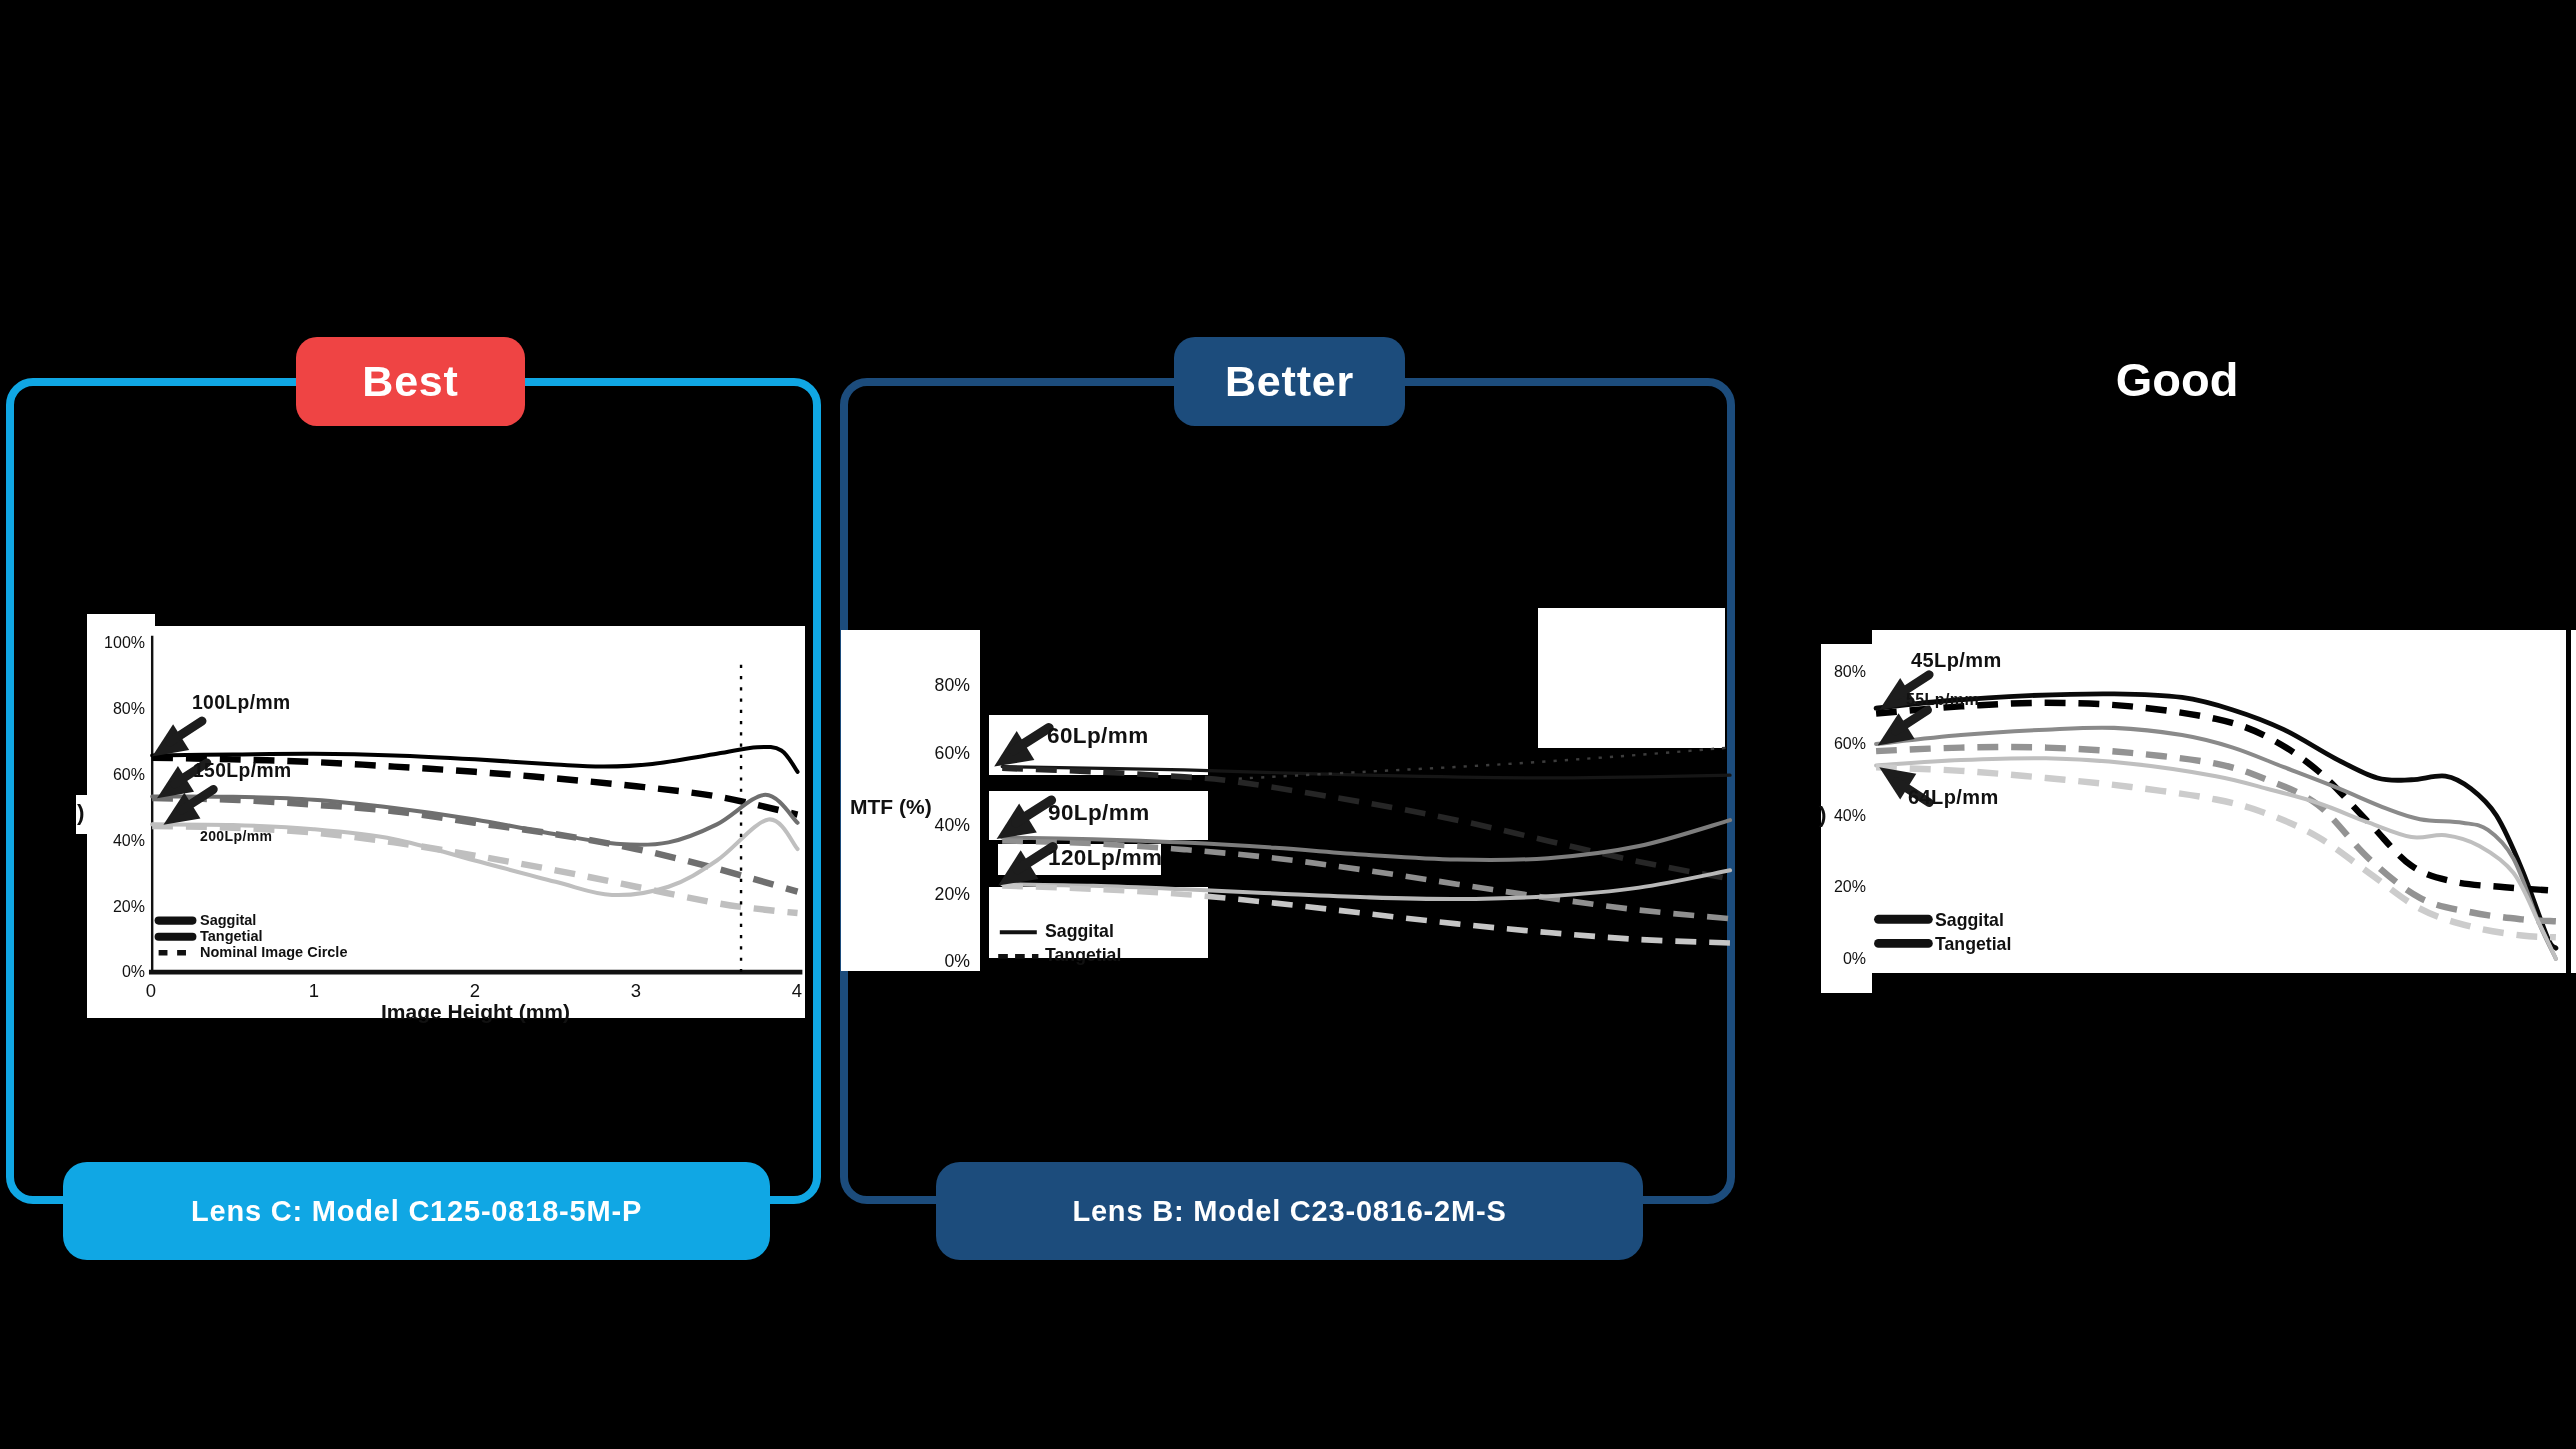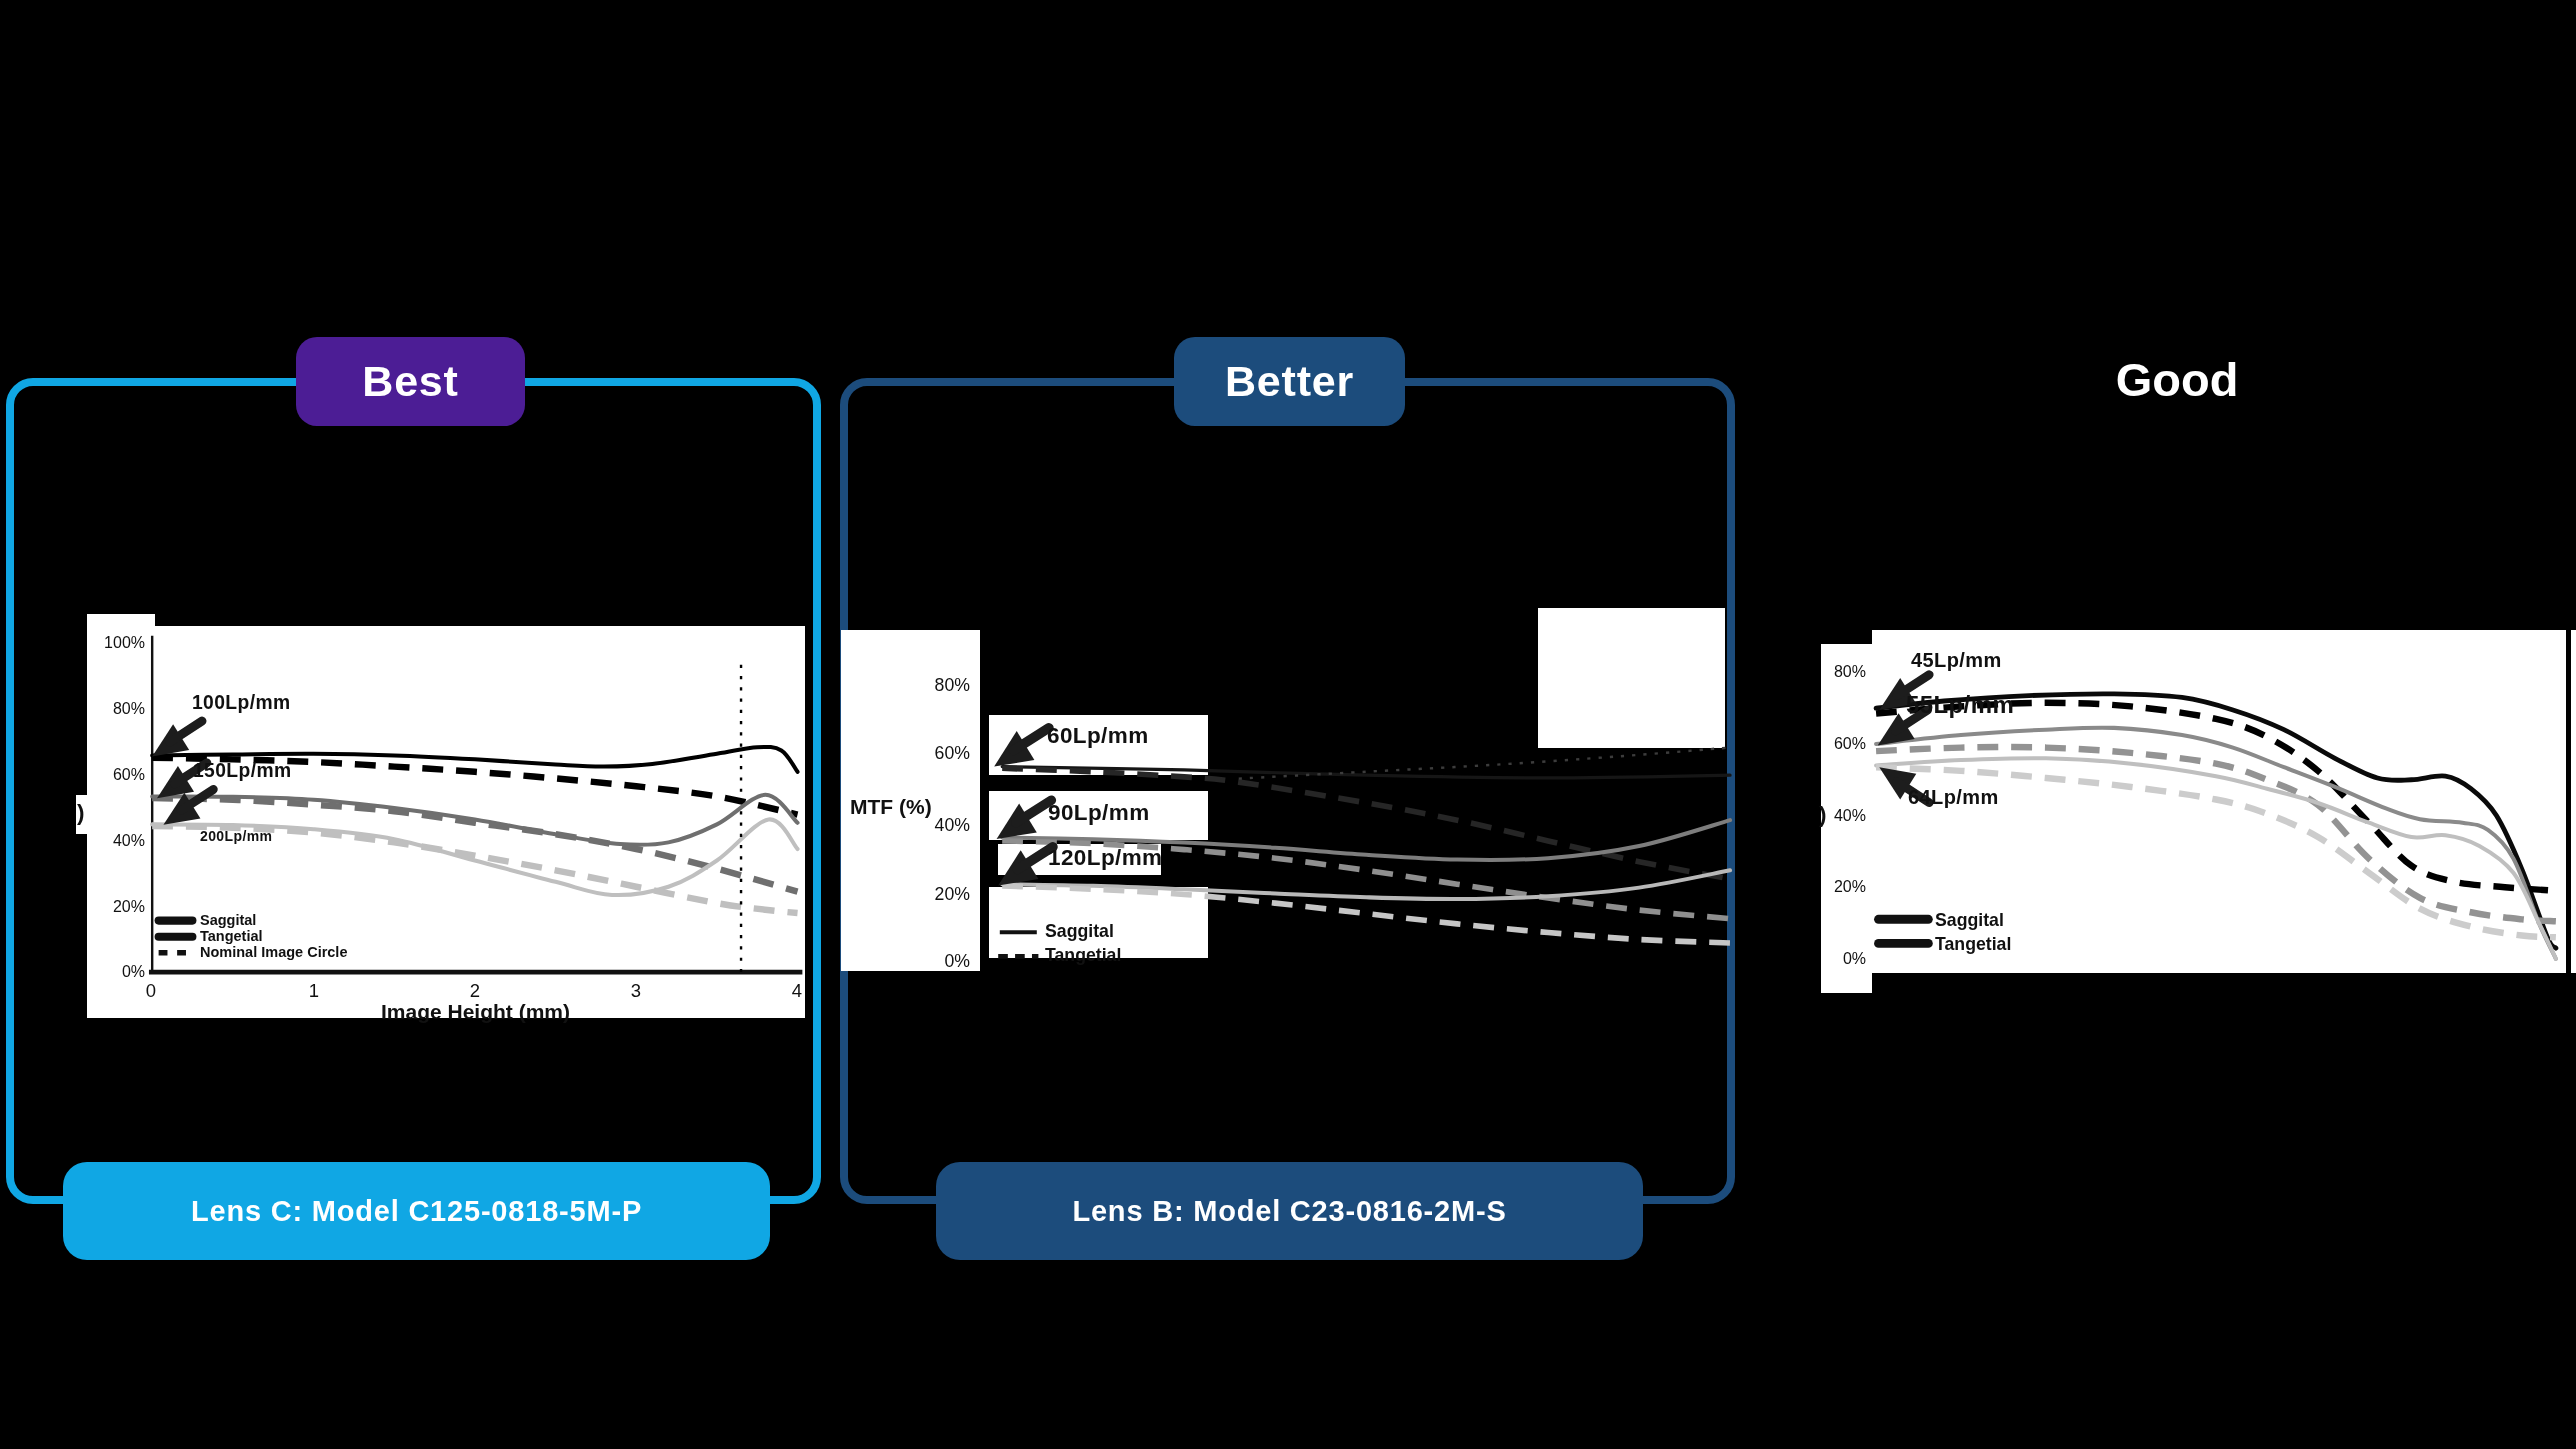--- a/index.html
+++ b/index.html
@@ -19,21 +19,21 @@
   .lp{font-weight:bold;letter-spacing:0.4px;}
   .leg{font-weight:bold;}
   .wt{color:#fff;font-weight:bold;position:absolute;z-index:5;text-align:center;}
 </style>
 </head>
 <body>
 
 <div class="stage">
 
   <div class="frame" id="frame-c" style="left: 6.4px; top: 378px; width: 799px; height: 810px; border-color: rgb(16, 167, 228);"></div>
-  <div class="badge" id="badge-best" style="left: 296px; top: 337px; width: 229px; height: 89px; background: #4c1d95;">Best</div>
+  <div class="badge" id="badge-best" style="left: 296px; top: 337px; width: 229px; height: 89px; background: #ef4444;">Best</div>
 
   <div class="whitebox" style="left:87px;top:614px;width:68px;height:24px;"></div>
   <div class="whitebox" style="left:87px;top:626px;width:718px;height:392px;"></div>
   <div class="whitebox" style="left:76px;top:795px;width:19.3px;height:39px;"></div>
 
   <svg class="chart-svg" style="left:81px;top:610px;" width="733" height="412" viewBox="0 0 910 512">
     <line x1="88" y1="32" x2="88" y2="452" stroke="#111" stroke-width="3"></line>
     <line x1="84" y1="450" x2="896" y2="450" stroke="#111" stroke-width="6"></line>
     <g>
         <path d="M88 180.7C104.71666666666667 180.5 154.88333333333335 179.83333333333334 188.3 179.5C221.71666666666667 179.16666666666666 255.08333333333334 178.5 288.5 178.7C321.9166666666667 178.89999999999998 355.3833333333333 179.54999999999998 388.8 180.7C422.2166666666667 181.85 455.58333333333337 183.7 489 185.6C522.4166666666666 187.5 562.5666666666666 190.6 589.3 192.1C616.0333333333333 193.6 629.3499999999999 194.73333333333332 649.4 194.6C669.45 194.46666666666667 686.2 193.95000000000002 709.6 191.3C733 188.65 768.0833333333333 182.16666666666666 789.8 178.7C811.5166666666667 175.23333333333332 826.55 171.18333333333334 839.9 170.5C853.25 169.81666666666666 861.55 169.5 869.9 174.6C878.25 179.7 886.65 196.68333333333334 890 201.1" fill="none" stroke="#000000" stroke-width="5" stroke-linecap="round"></path>
@@ -182,21 +182,21 @@
   </svg>
 
   <div class="t tick" style="left:1810px;top:663px;width:56px;">80%</div>
   <div class="t tick" style="left:1810px;top:735px;width:56px;">60%</div>
   <div class="t tick" style="left:1810px;top:807px;width:56px;">40%</div>
   <div class="t tick" style="left:1810px;top:878px;width:56px;">20%</div>
   <div class="t tick" style="left:1810px;top:950px;width:56px;">0%</div>
   <div class="t" style="left:1819px;top:802px;width:16px;font-size:22.5px;font-weight:bold;">)</div>
 
   <div class="t lp" style="left:1911px;top:649px;font-size:20px;">45Lp/mm</div>
-  <div class="t lp" style="left:1906px;top:691px;font-size:24px;">55Lp/mm</div>
+  <div class="t lp" style="left:1906px;top:691px;font-size:16px;">55Lp/mm</div>
   <div class="t lp" style="left:1908px;top:786px;font-size:20px;">64Lp/mm</div>
 
   <div class="t leg" style="left:1935px;top:910px;font-size:17.7px;">Saggital</div>
   <div class="t leg" style="left:1935px;top:934px;font-size:17.7px;">Tangetial</div>
 
 
 </div>
 
 
 </body></html>

